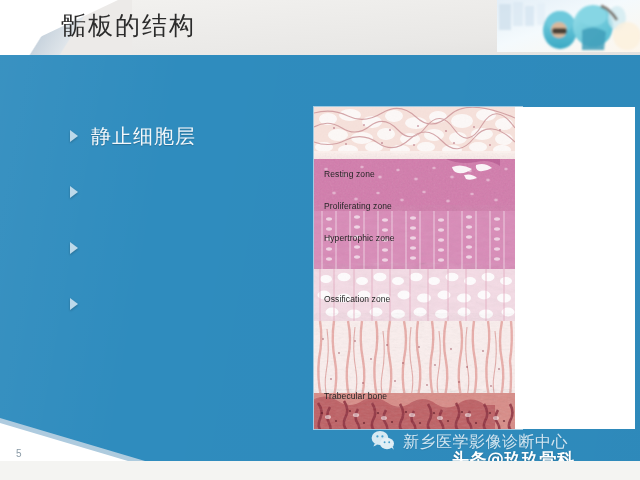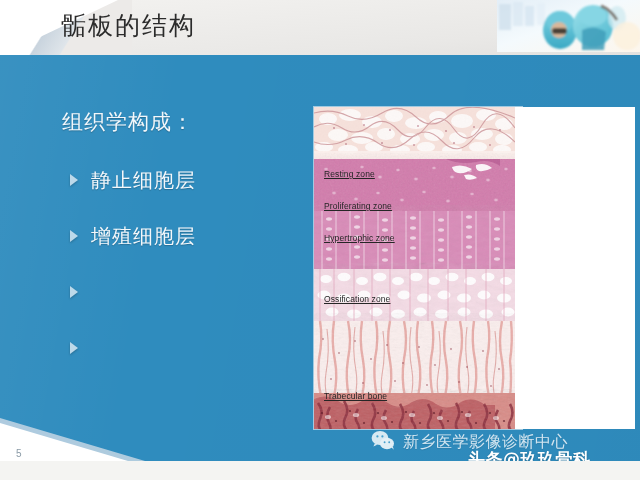--- a/index.html
+++ b/index.html
@@ -161,21 +161,20 @@
   }
   .figure-hist svg { display: block; }
   .zone-label {
     position: absolute;
     left: 10px;
     font-family: "Liberation Sans", sans-serif;
     font-size: 8.5px;
     color: #262626;
     white-space: nowrap;
     letter-spacing: 0.1px;
-    text-decoration: underline;
   }
 
   
   .label-panel {
     position: absolute;
     left: 201px;
     top: 0;
     width: 120px;
     height: 322px;
     background: #ffffff;
@@ -240,21 +239,20 @@
     position: absolute;
     left: 452px;
     top: 448px;
     font-family: "DejaVu Sans", sans-serif;
     font-size: 17px;
     font-weight: bold;
     color: #ffffff;
     letter-spacing: 0.5px;
     white-space: nowrap;
     text-shadow: 0 1px 2px rgba(0,0,0,0.25);
-    margin-left: 16px;
   }
 </style>
 </head>
 <body>
 
 <div class="slide">
 
   <div class="header-band">
     <div class="header-band-inner"></div>
     <div class="corner-wedge"></div>
@@ -300,29 +298,27 @@
       </svg>
     </div>
 
     <div class="slide-title">骺板的结构</div>
   </div>
 
   <div class="body-area">
     <div class="body-sheen"></div>
 
     <div class="text-col">
-      <div class="heading">组织学构成：</div>
       <ul class="bullets">
         <li class="bullet-item">
           <span class="bullet-marker"></span>
           <span class="bullet-label">静止细胞层</span>
         </li>
         <li class="bullet-item">
           <span class="bullet-marker"></span>
-          <span class="bullet-label">增殖细胞层</span>
         </li>
         <li class="bullet-item">
           <span class="bullet-marker"></span>
         </li>
         <li class="bullet-item">
           <span class="bullet-marker"></span>
         </li>
       </ul>
     </div>
 

